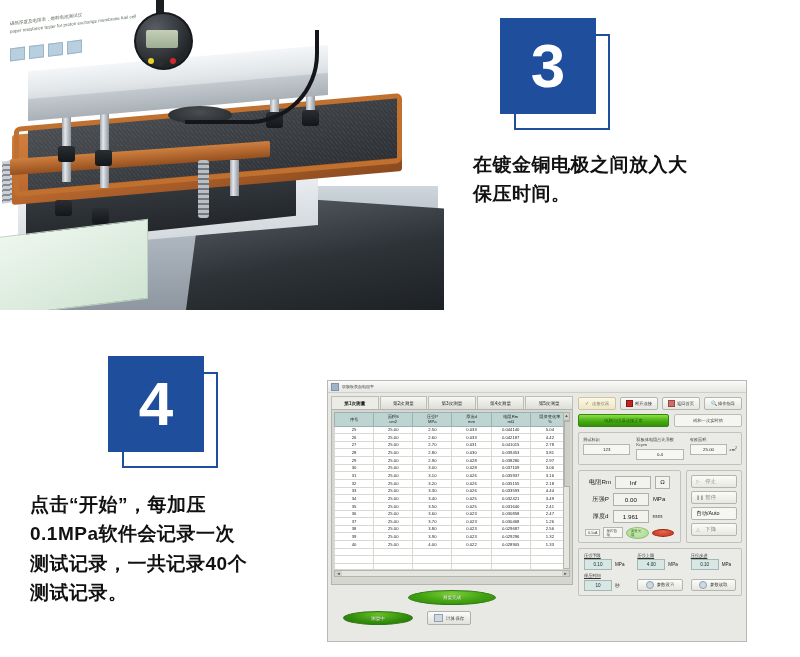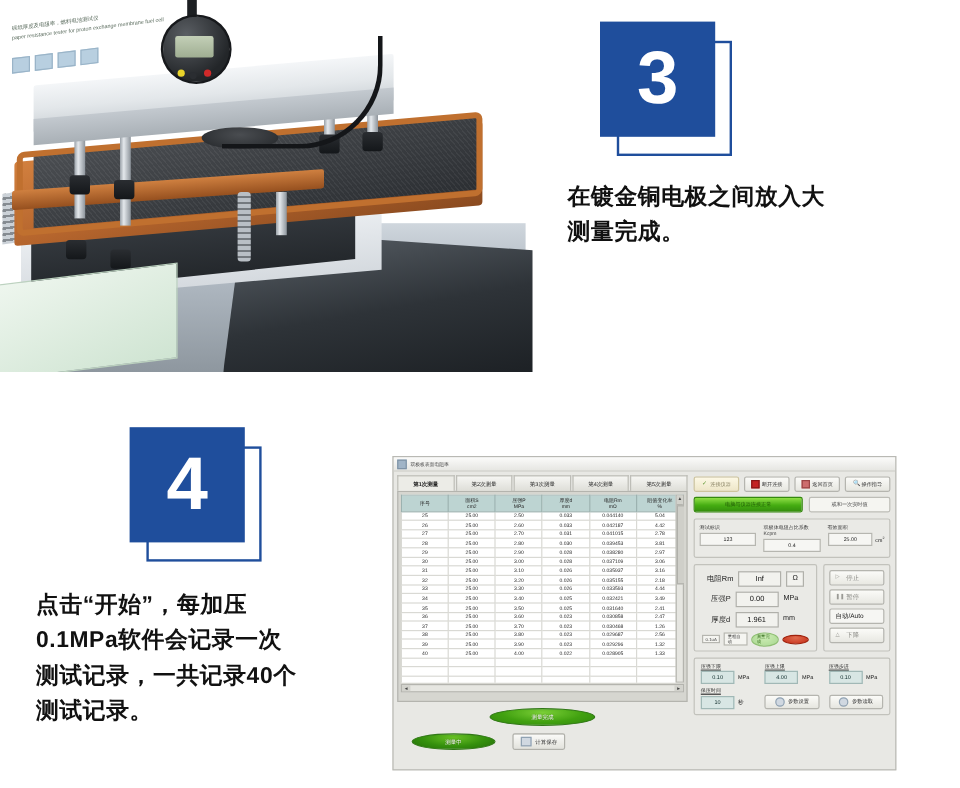--- a/index.html
+++ b/index.html
@@ -365,21 +365,21 @@
       <i></i>
       <i></i>
   </div>
 </div>
 
 <div class="badge-wrap" style="left:500px;top:18px;width:130px;height:130px;">
   <div class="badge-outline"></div>
   <div class="badge-square">3</div>
 </div>
 <div class="step-text" style="left:473px;top:150px;width:300px;">在镀金铜电极之间放入大
-测量完成。</div>
+保压时间。</div>
 
 <div class="badge-wrap" style="left:108px;top:356px;width:130px;height:130px;">
   <div class="badge-outline"></div>
   <div class="badge-square">4</div>
 </div>
 <div class="step-text" style="left:30px;top:490px;width:310px;">点击“开始”，每加压
 0.1MPa软件会记录一次
 测试记录，一共记录40个
 测试记录。</div>
 

